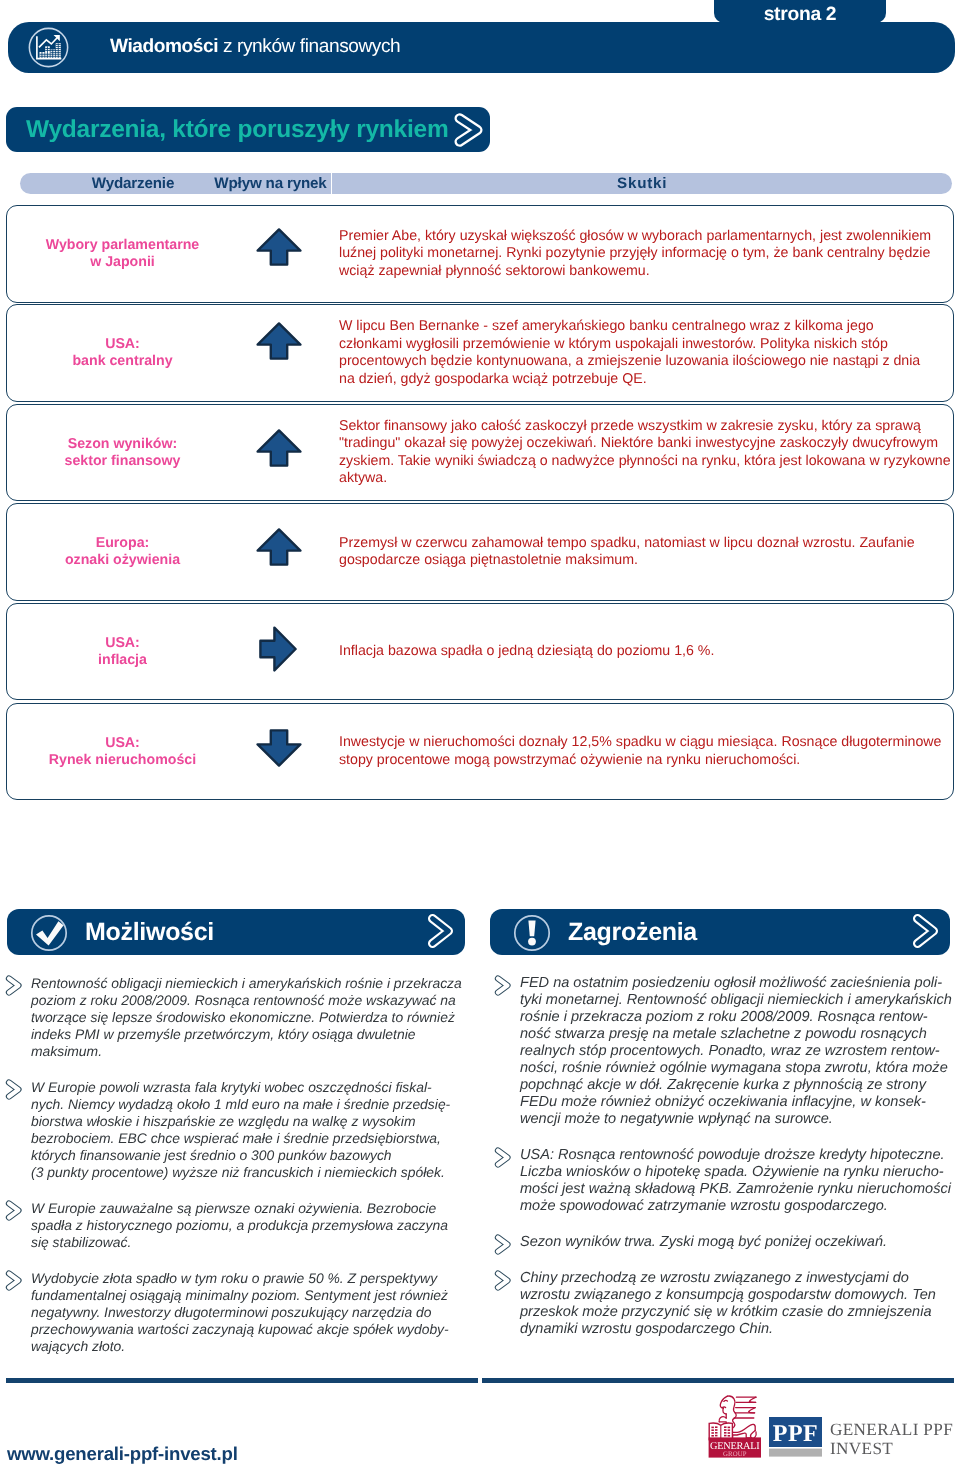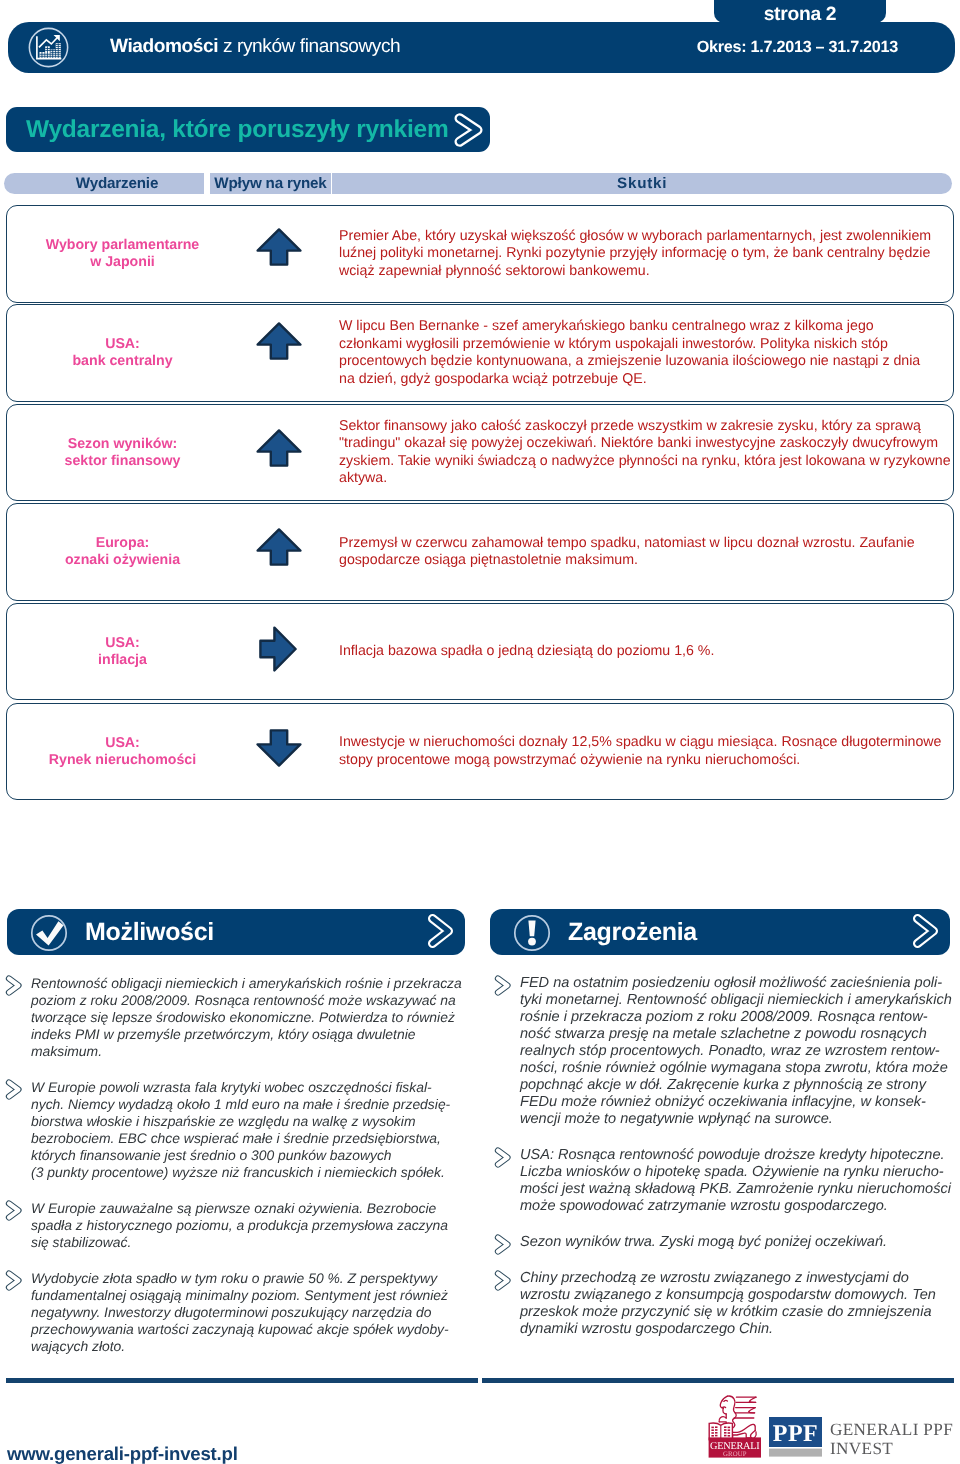--- a/index.html
+++ b/index.html
@@ -139,35 +139,34 @@
       <rect x="28.4" y="16.6" width="5.2" height="15.0" fill="#ffffff"></rect>
       <g stroke="#023f71" stroke-width="0.85">
         <path d="M11.8 27.9 L33.6 27.9 M11.8 30.0 L33.6 30.0 M17.6 22.0 L33.6 22.0 M17.6 24.0 L33.6 24.0 M23.0 26.0 L33.6 26.0 M28.4 19.9 L33.6 19.9 M28.4 17.9 L33.6 17.9"></path>
         <path d="M14.3 25.6 L14.3 31.6 M19.9 19.8 L19.9 31.6 M25.3 23.0 L25.3 31.6 M31.0 16.6 L31.0 31.6"></path>
       </g>
     </svg>
     <div class="topbar-title">
         <b>Wiadomości</b>
         <span>&nbsp;z rynków finansowych</span>
       </div>
-    <div class="topbar-period">Okres: 1.7.2013 – 31.7.2013</div>
   </div>
 
   <div class="sec-bar">
     <div class="txt">Wydarzenia, które poruszyły rynkiem</div>
     <div class="chev">
       <svg width="34" height="36" viewBox="0 0 32 34">
         <path class="chevOuter" d="M6.2 6 L23 17 L6.2 28" fill="none" stroke="#ffffff" stroke-width="9.6" stroke-linejoin="round" stroke-linecap="round"></path>
         <path class="chevInner" d="M6.2 6 L23 17 L6.2 28" fill="none" stroke="#023f71" stroke-width="5.2" stroke-linejoin="round" stroke-linecap="round"></path>
       </svg>
     </div>
   </div>
 
   <div id="colbands">
-      <div class="colband" style="left: 4px; width: 200px; border-radius: 11px 0px 0px 11px;">
+      <div class="colband" style="left: 20px; width: 200px; border-radius: 11px 0px 0px 11px;">
         <div class="lbl" style="padding-left: 26px;">Wydarzenie</div>
       </div>
       <div class="colband" style="left: 210px; width: 121px;">
         <div class="lbl">Wpływ na rynek</div>
       </div>
       <div class="colband" style="left: 332px; width: 620px; border-radius: 0px 11px 11px 0px;">
         <div class="lbl" style="justify-content: flex-start; padding-left: 285px; letter-spacing: 0.8px;">Skutki</div>
       </div>
     </div>
 

